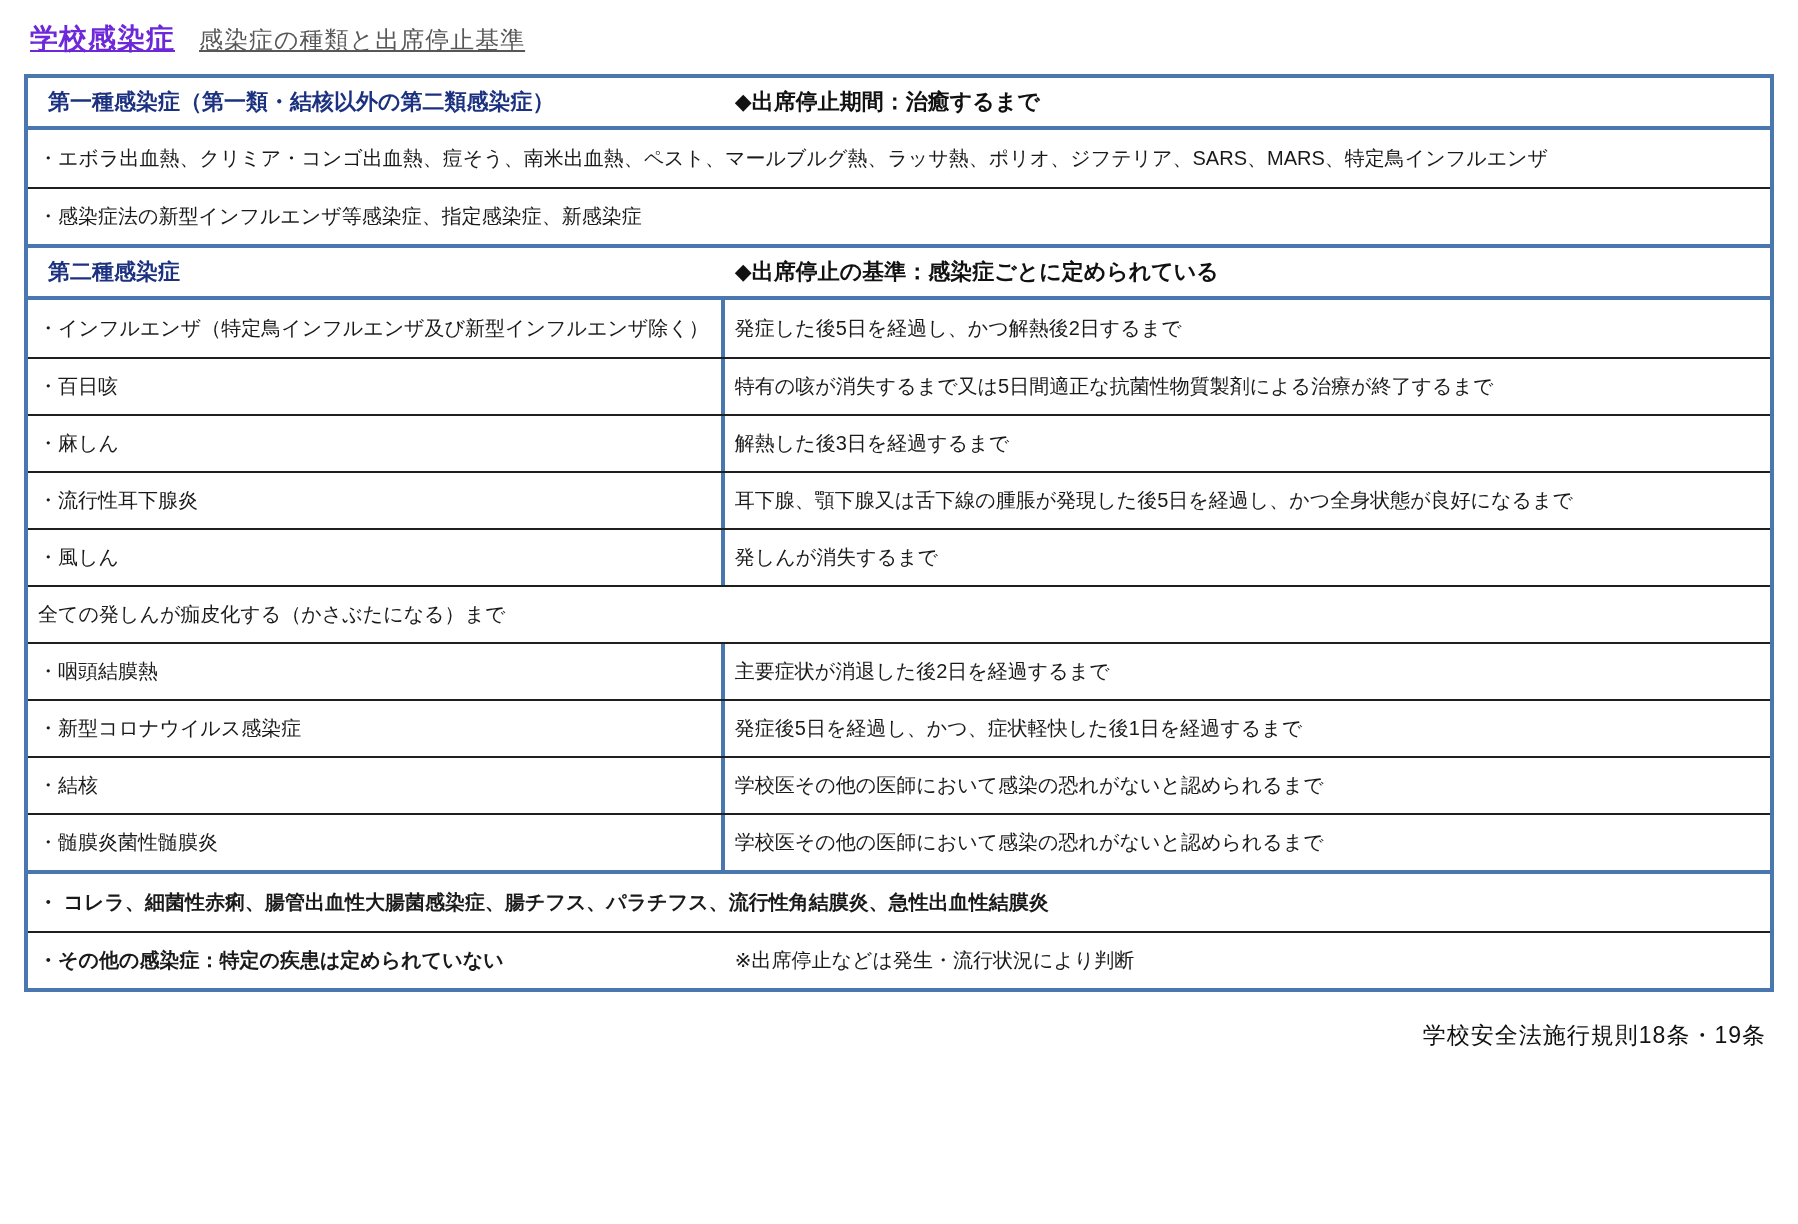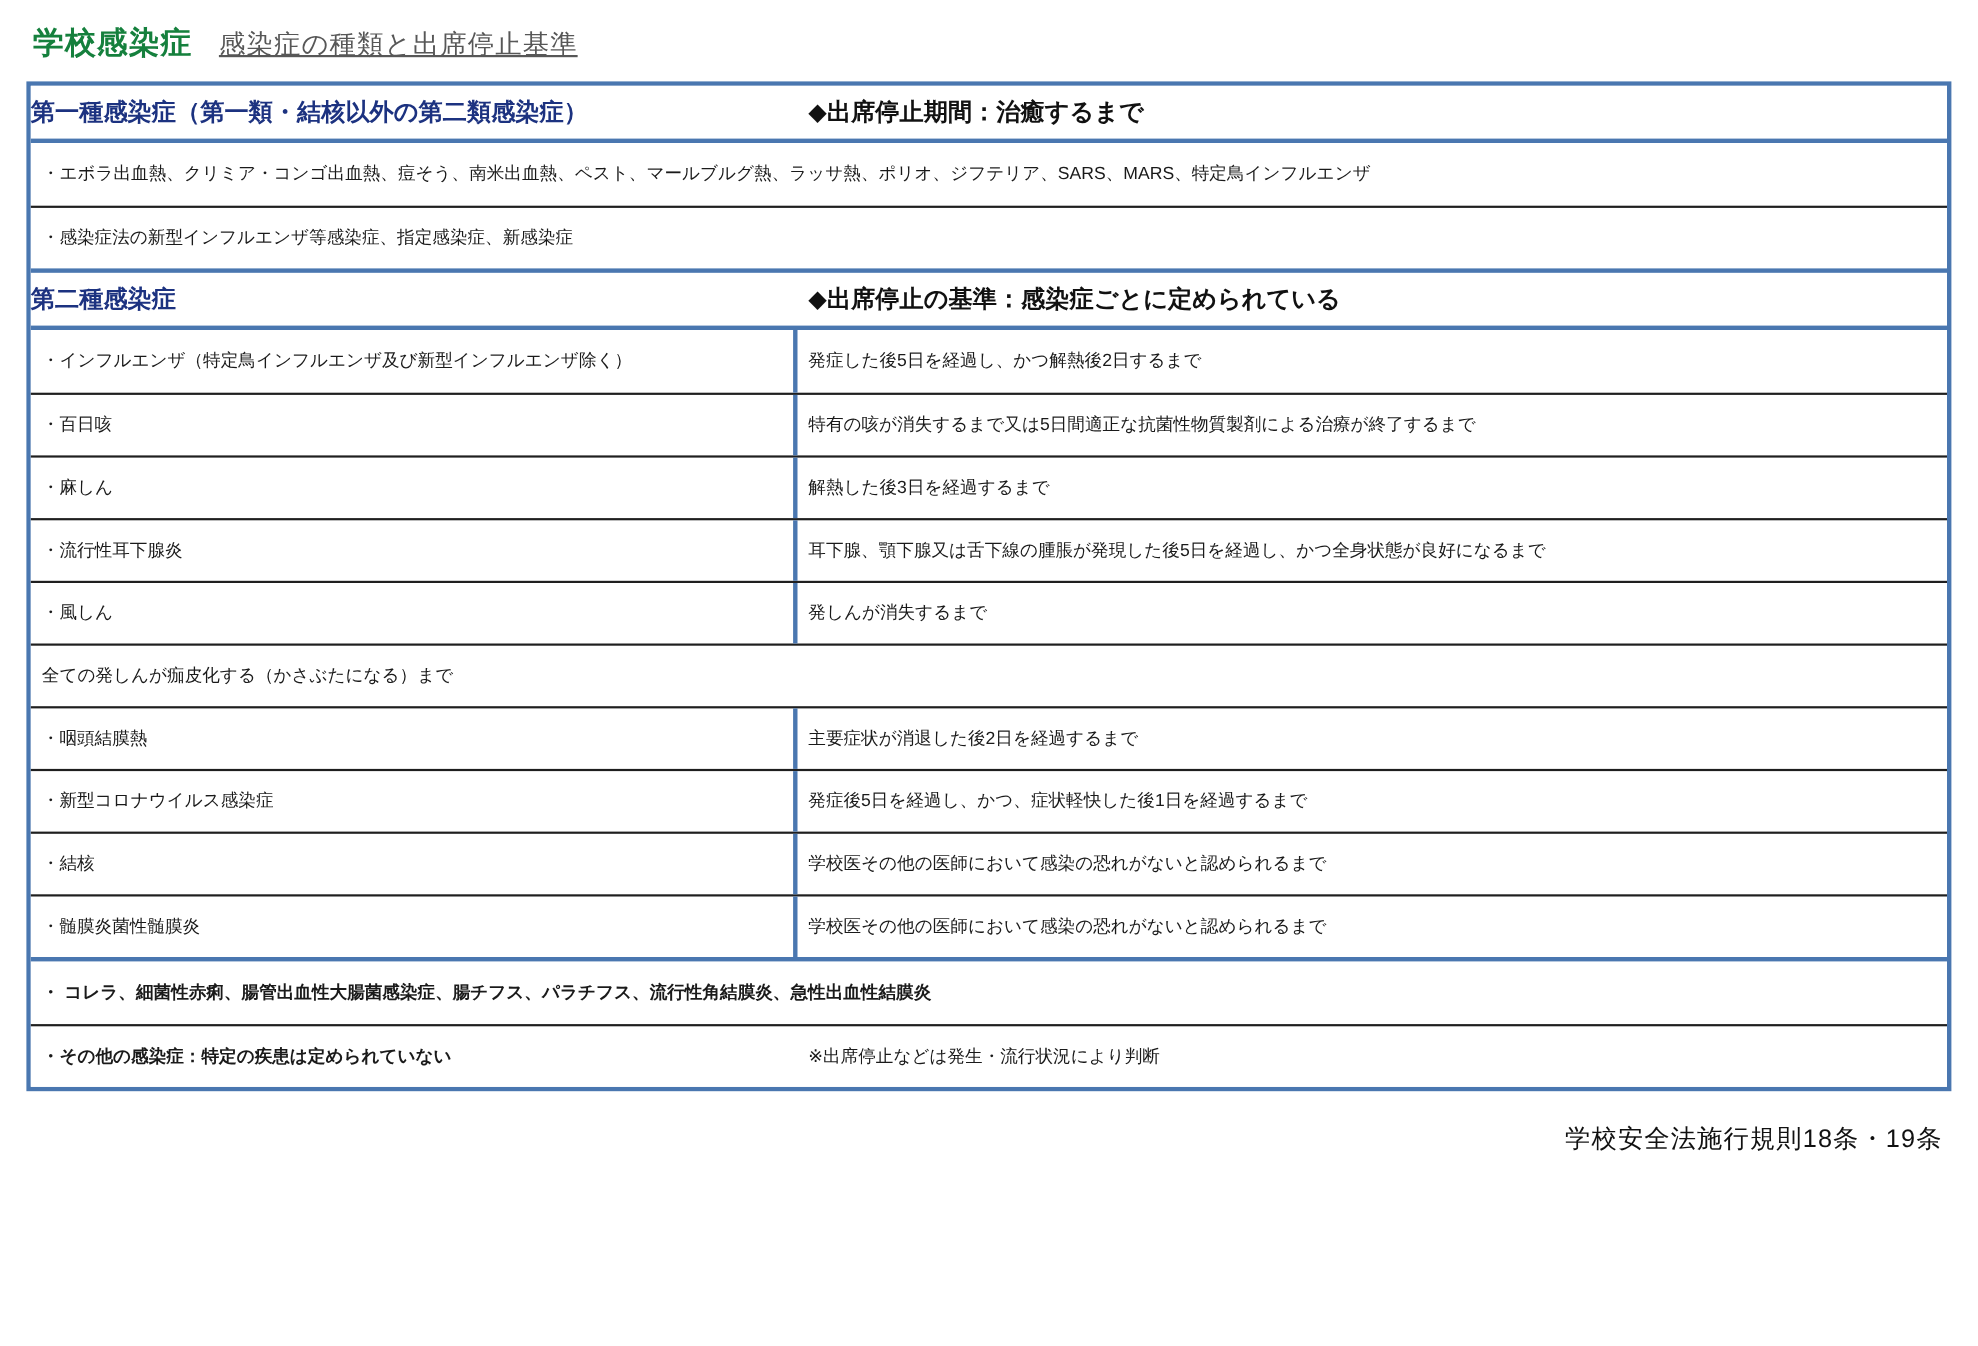--- a/index.html
+++ b/index.html
@@ -22,22 +22,23 @@
   }
   .page-header {
     display: flex;
     align-items: baseline;
     gap: 24px;
     margin: 4px 0 16px 6px;
   }
   .page-title {
     font-size: 28px;
     font-weight: 700;
-    color: #15803d;
+    color: #6d28d9;
     letter-spacing: 1px;
+    text-decoration: underline;
   }
   .page-subtitle {
     font-size: 24px;
     color: #575757;
     letter-spacing: 1px;
     text-decoration: underline;
   }
   .doc-table {
     border: 4px solid var(--border-blue);
     background: #fff;
@@ -45,42 +46,42 @@
   .sec { background: #fff; }
   .sec + .sec { border-top: 4px solid var(--border-blue); }
   .sec-header {
     display: flex;
     align-items: center;
     min-height: 52px;
     border-bottom: 4px solid var(--border-blue);
   }
   .sec-title {
     width: 40%;
-    padding: 6px 0;
+    padding: 6px 20px;
     font-size: 22px;
     font-weight: 700;
     color: var(--heading-navy);
   }
   .sec-criteria {
     flex: 1;
     padding: 6px 10px;
     font-size: 22px;
     font-weight: 700;
     color: #111;
   }
   .row {
     display: flex;
     align-items: stretch;
     min-height: 57px;
   }
   .row + .row { border-top: 2px solid #1f1f1f; }
   .cell {
     display: flex;
     align-items: center;
-    font-size: 16px;
+    font-size: 20px;
     color: var(--text-dark);
     padding: 6px 10px;
     line-height: 1.25;
   }
   .row.full .cell { flex: 1; }
   .row.two .cell.left {
     width: 40%;
     border-right: 4px solid var(--border-blue);
   }
   .row.two .cell.right { flex: 1; }

